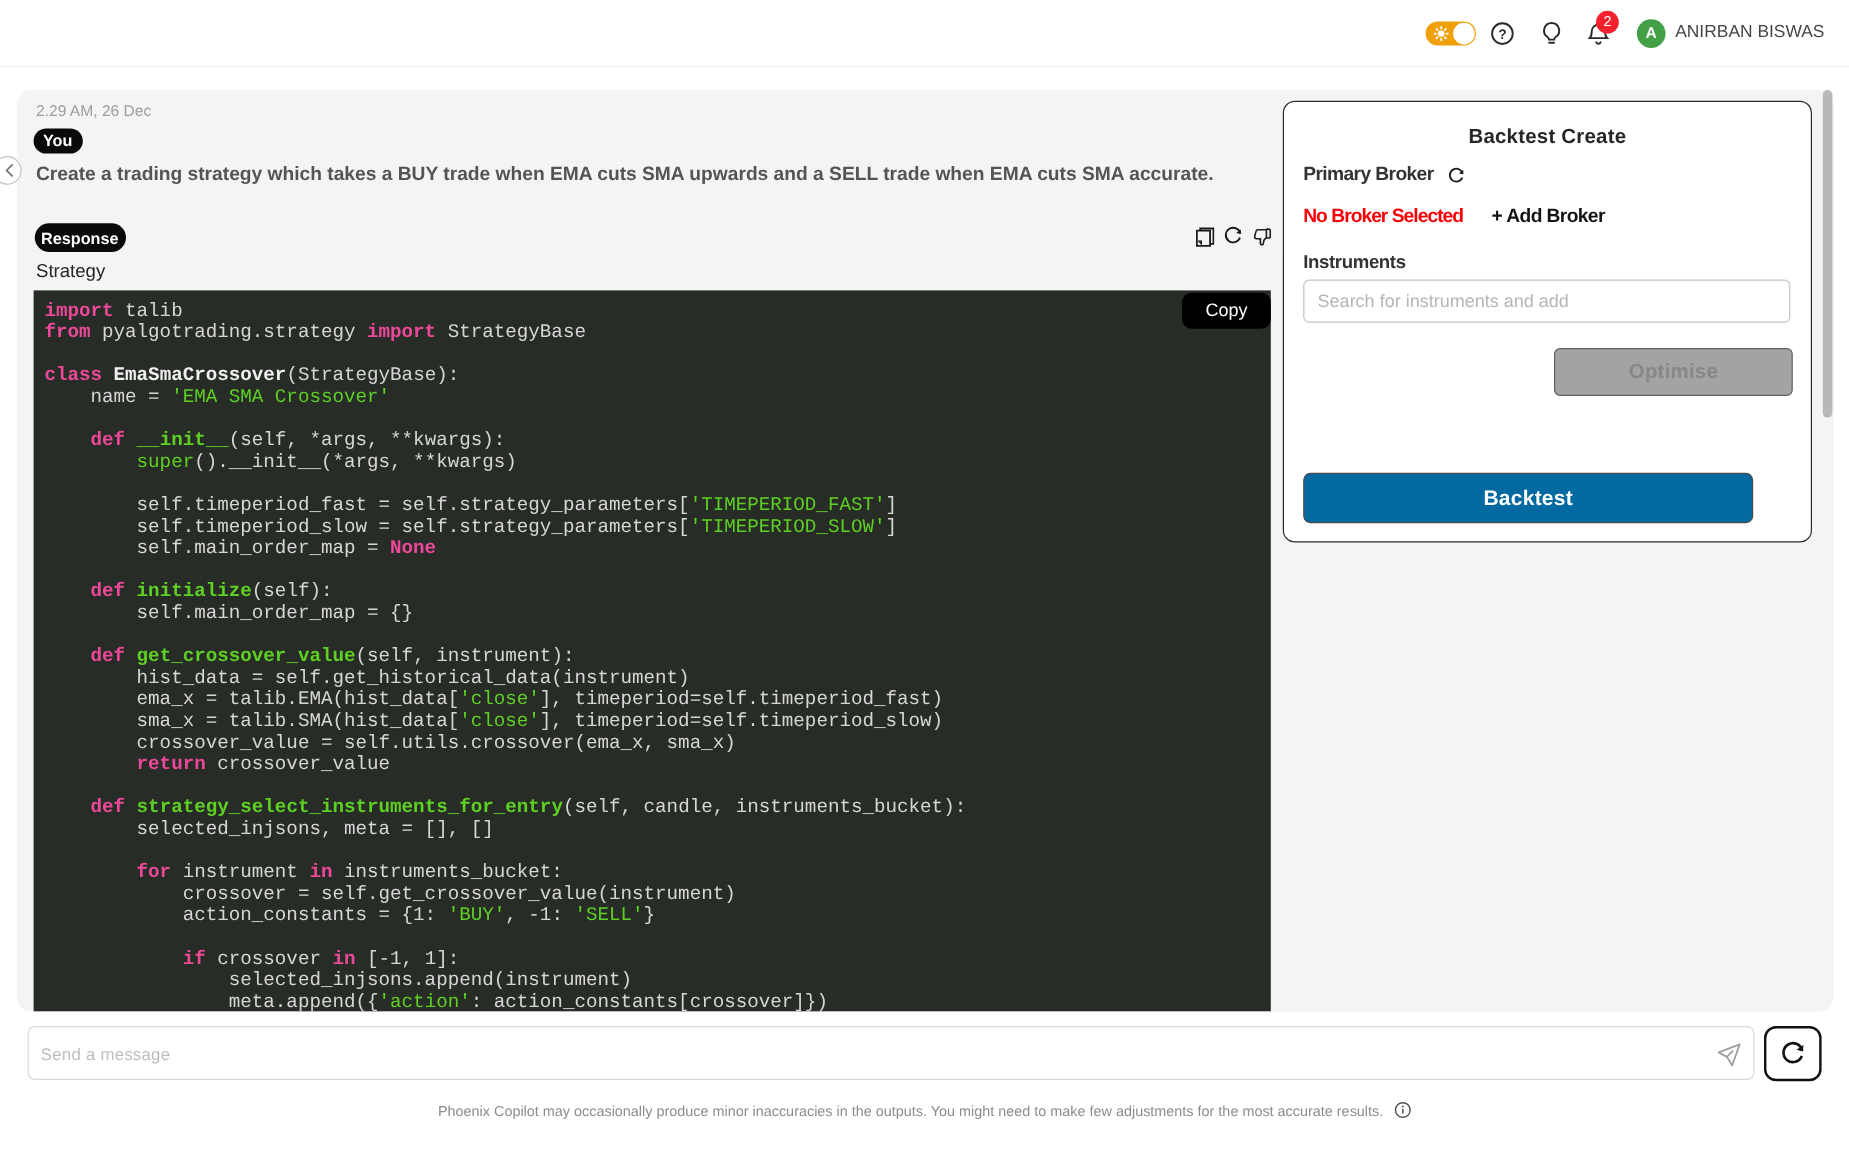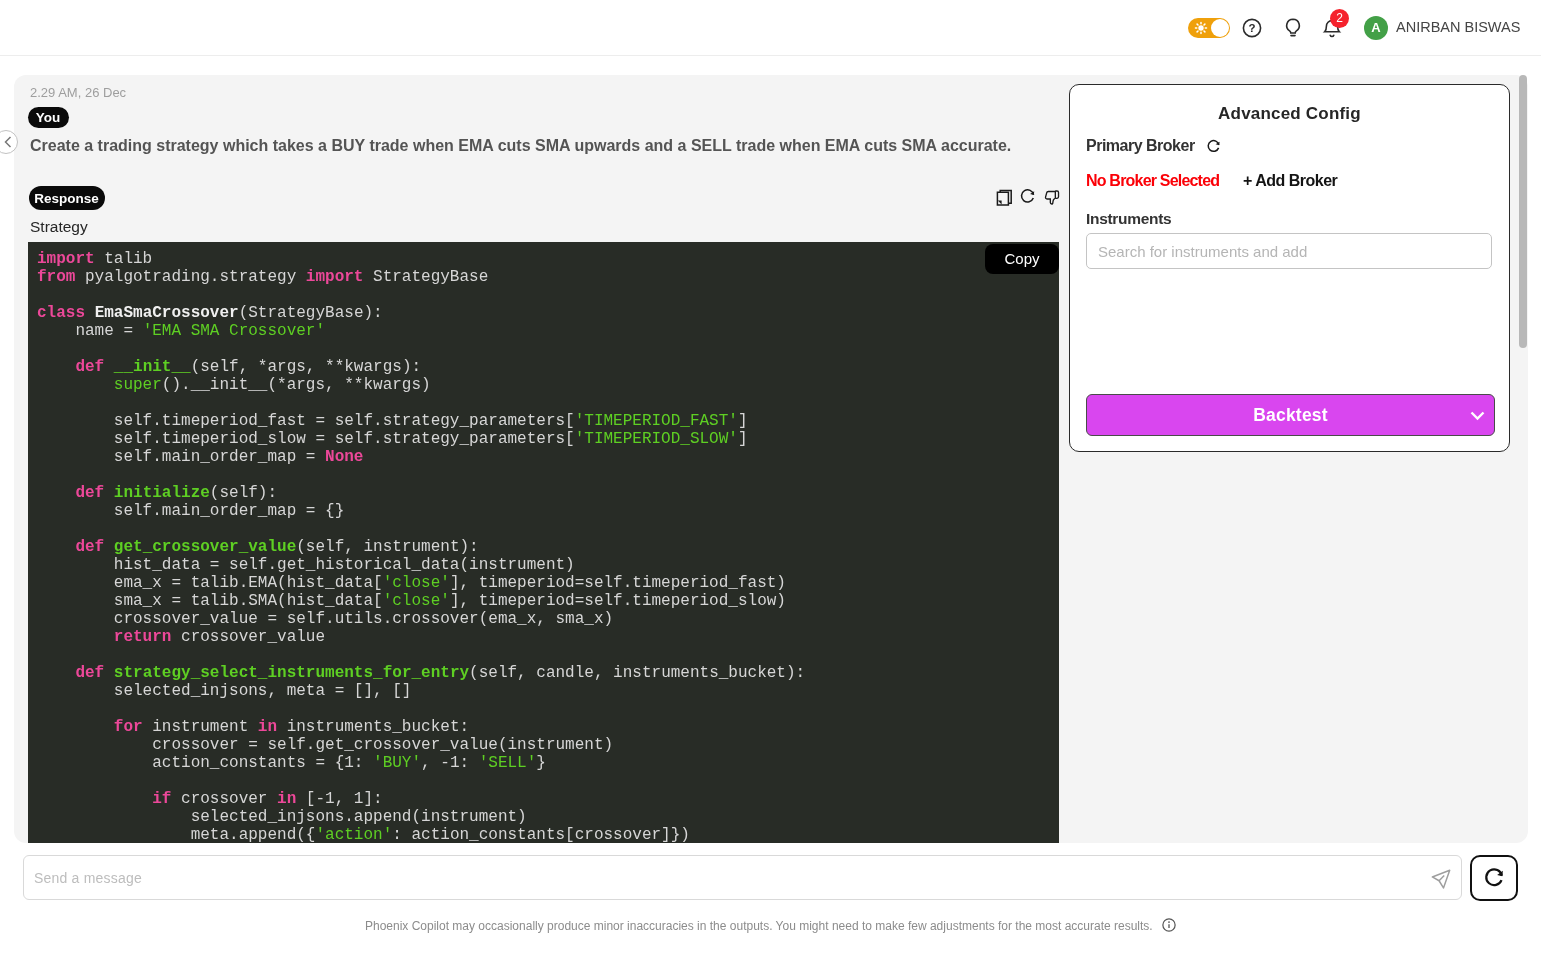--- a/index.html
+++ b/index.html
@@ -66,21 +66,21 @@
     border:1px solid #c4c4c4; border-radius:5px; display:flex; align-items:center;
     padding-left:11px; font-size:15px; color:#b5b5b5; }
   #randbtn { position:absolute; left:16px; top:205px; width:199px; height:40px; background:#000;
     color:#fff; border-radius:5px; font-weight:bold; font-size:17px; display:flex;
     align-items:center; justify-content:center; letter-spacing:.2px; }
   #optbtn { position:absolute; left:225px; top:205px; width:199px; height:40px; background:#a3a3a3;
     color:#878787; border:1.5px solid #5f5f5f; border-radius:5px; font-weight:bold; font-size:17px;
     display:flex; align-items:center; justify-content:center; letter-spacing:.2px; }
   #advrow { position:absolute; left:0; top:269px; width:100%; text-align:center; font-size:16.5px;
     font-weight:bold; color:#1f1f1f; }
-  #backtestbtn { position:absolute; left:16px; top:309px; width:409px; height:42px; background:#d946ef;
+  #backtestbtn { position:absolute; left:16px; top:309px; width:375px; height:42px; background:#0369a1;
     border:1px solid #4a4a4a; color:#fff; border-radius:6px; font-weight:bold; font-size:17.5px;
     display:flex; align-items:center; justify-content:center; letter-spacing:.2px; }
 
   
   #inputbar { position:absolute; left:23px; top:855px; width:1439px; height:45px; background:#fff;
     border:1px solid #d9d9d9; border-radius:6px; display:flex; align-items:center; padding-left:10px; }
   #inputbar .ph { font-size:14px; letter-spacing:0.2px; color:#bdbdbd; }
   #refreshbtn { position:absolute; left:1470px; top:855px; width:48px; height:46px; background:#fff;
     border:2px solid #111; border-radius:10px; display:flex; align-items:center; justify-content:center; }
   #footer { position:absolute; left:0; top:918px; width:1541px; text-align:center; font-size:12px;
@@ -164,30 +164,31 @@
             crossover = self.get_crossover_value(instrument)
             action_constants = {1: <span class="s">'BUY'</span>, -1: <span class="s">'SELL'</span>}
 
             <span class="k">if</span> crossover <span class="k">in</span> [-1, 1]:
                 selected_injsons.append(instrument)
                 meta.append({<span class="s">'action'</span>: action_constants[crossover]})</pre>
     <div id="copybtn">Copy</div>
   </div>
 
   <div id="card">
-    <h3>Advanced Config</h3>
+    <h3>Backtest Create</h3>
     <div class="cl" style="top:51.5px;font-size:16px;letter-spacing:-0.5px">Primary Broker</div>
     <svg class="abs" style="left:136px;top:54px" width="15" height="15" viewBox="0 0 24 24" fill="none" stroke="#1a1a1a" stroke-width="2.4">
         <path d="M20.2 14.2 A8.6 8.6 0 1 1 20.6 9.5"></path>
         <path d="M21.7 4.2 L21 10 L15.4 8.5 Z" fill="#1a1a1a" stroke="none"></path>
       </svg>
     <div class="abs" style="left:16px;top:87px;font-weight:bold;font-size:16px;letter-spacing:-0.8px;color:#fb0007">No Broker Selected</div>
     <div class="abs" style="left:173px;top:87px;font-weight:bold;font-size:16px;letter-spacing:-0.5px;color:#141414">+ Add Broker</div>
     <div class="cl" style="top:124.5px;font-size:15.5px;letter-spacing:-0.3px">Instruments</div>
     <div id="instrinput">Search for instruments and add</div>
+    <div id="optbtn">Optimise</div>
     <div id="backtestbtn">Backtest
       <svg class="abs" style="left:383px;top:16px" width="15" height="10" viewBox="0 0 15 10" fill="none" stroke="#fff" stroke-width="2.4">
           <path d="M1.5 1.5 L7.5 7.5 L13.5 1.5"></path>
         </svg>
     </div>
   </div>
 </div>
 <div id="backbtn">
   <svg class="abs" style="left:9px;top:5px" width="8" height="12" viewBox="0 0 8 12" fill="none" stroke="#777" stroke-width="1.5">
       <path d="M6.5 1 L1.5 6 L6.5 11"></path>

